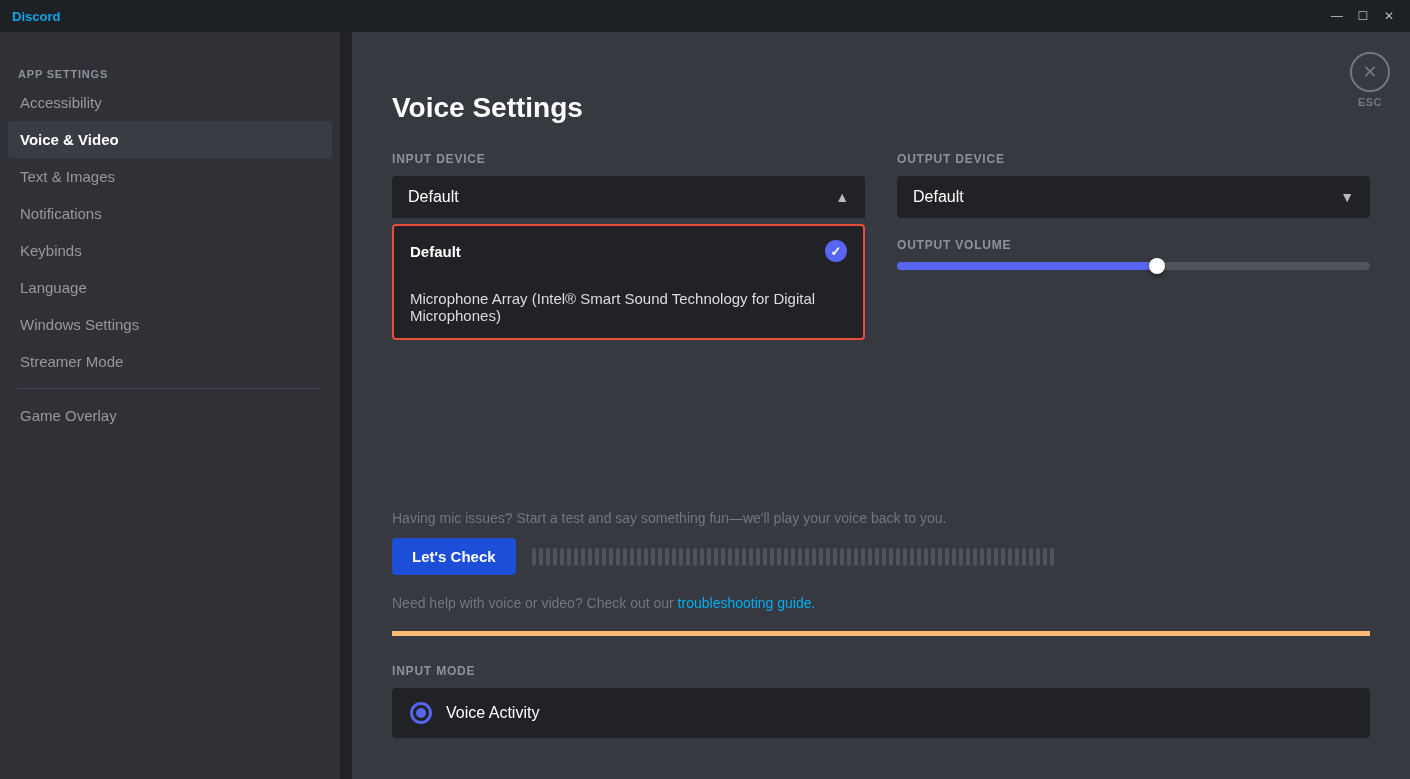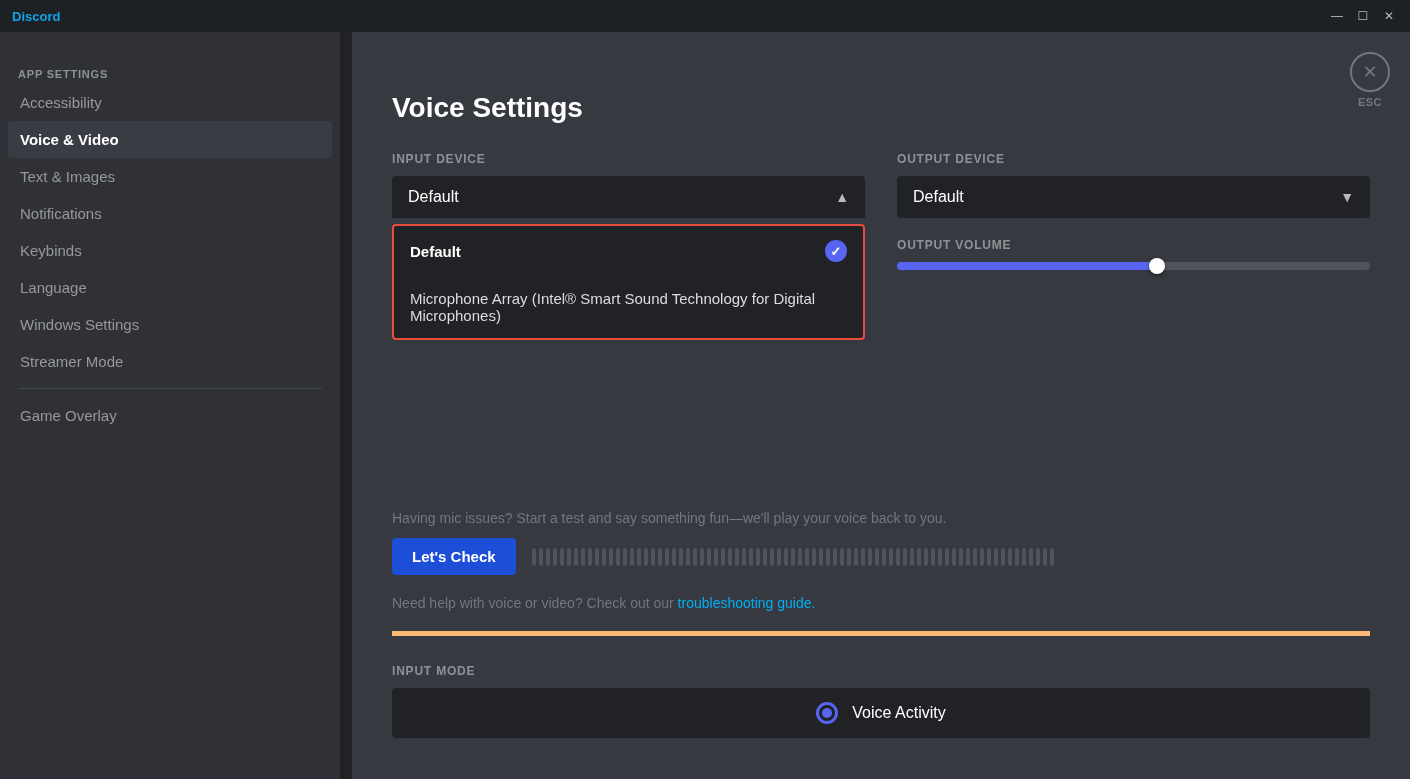--- a/index.html
+++ b/index.html
@@ -279,21 +279,20 @@
     .input-mode-option {
       background: #202225;
       border-radius: 4px;
       padding: 14px 18px;
       display: flex;
       align-items: center;
       gap: 14px;
       font-size: 16px;
       font-weight: 500;
       color: #ffffff;
-      justify-content: center;
     }
     .radio-outer {
       width: 22px;
       height: 22px;
       border-radius: 50%;
       border: 3px solid #5865f2;
       display: flex;
       align-items: center;
       justify-content: center;
     }

